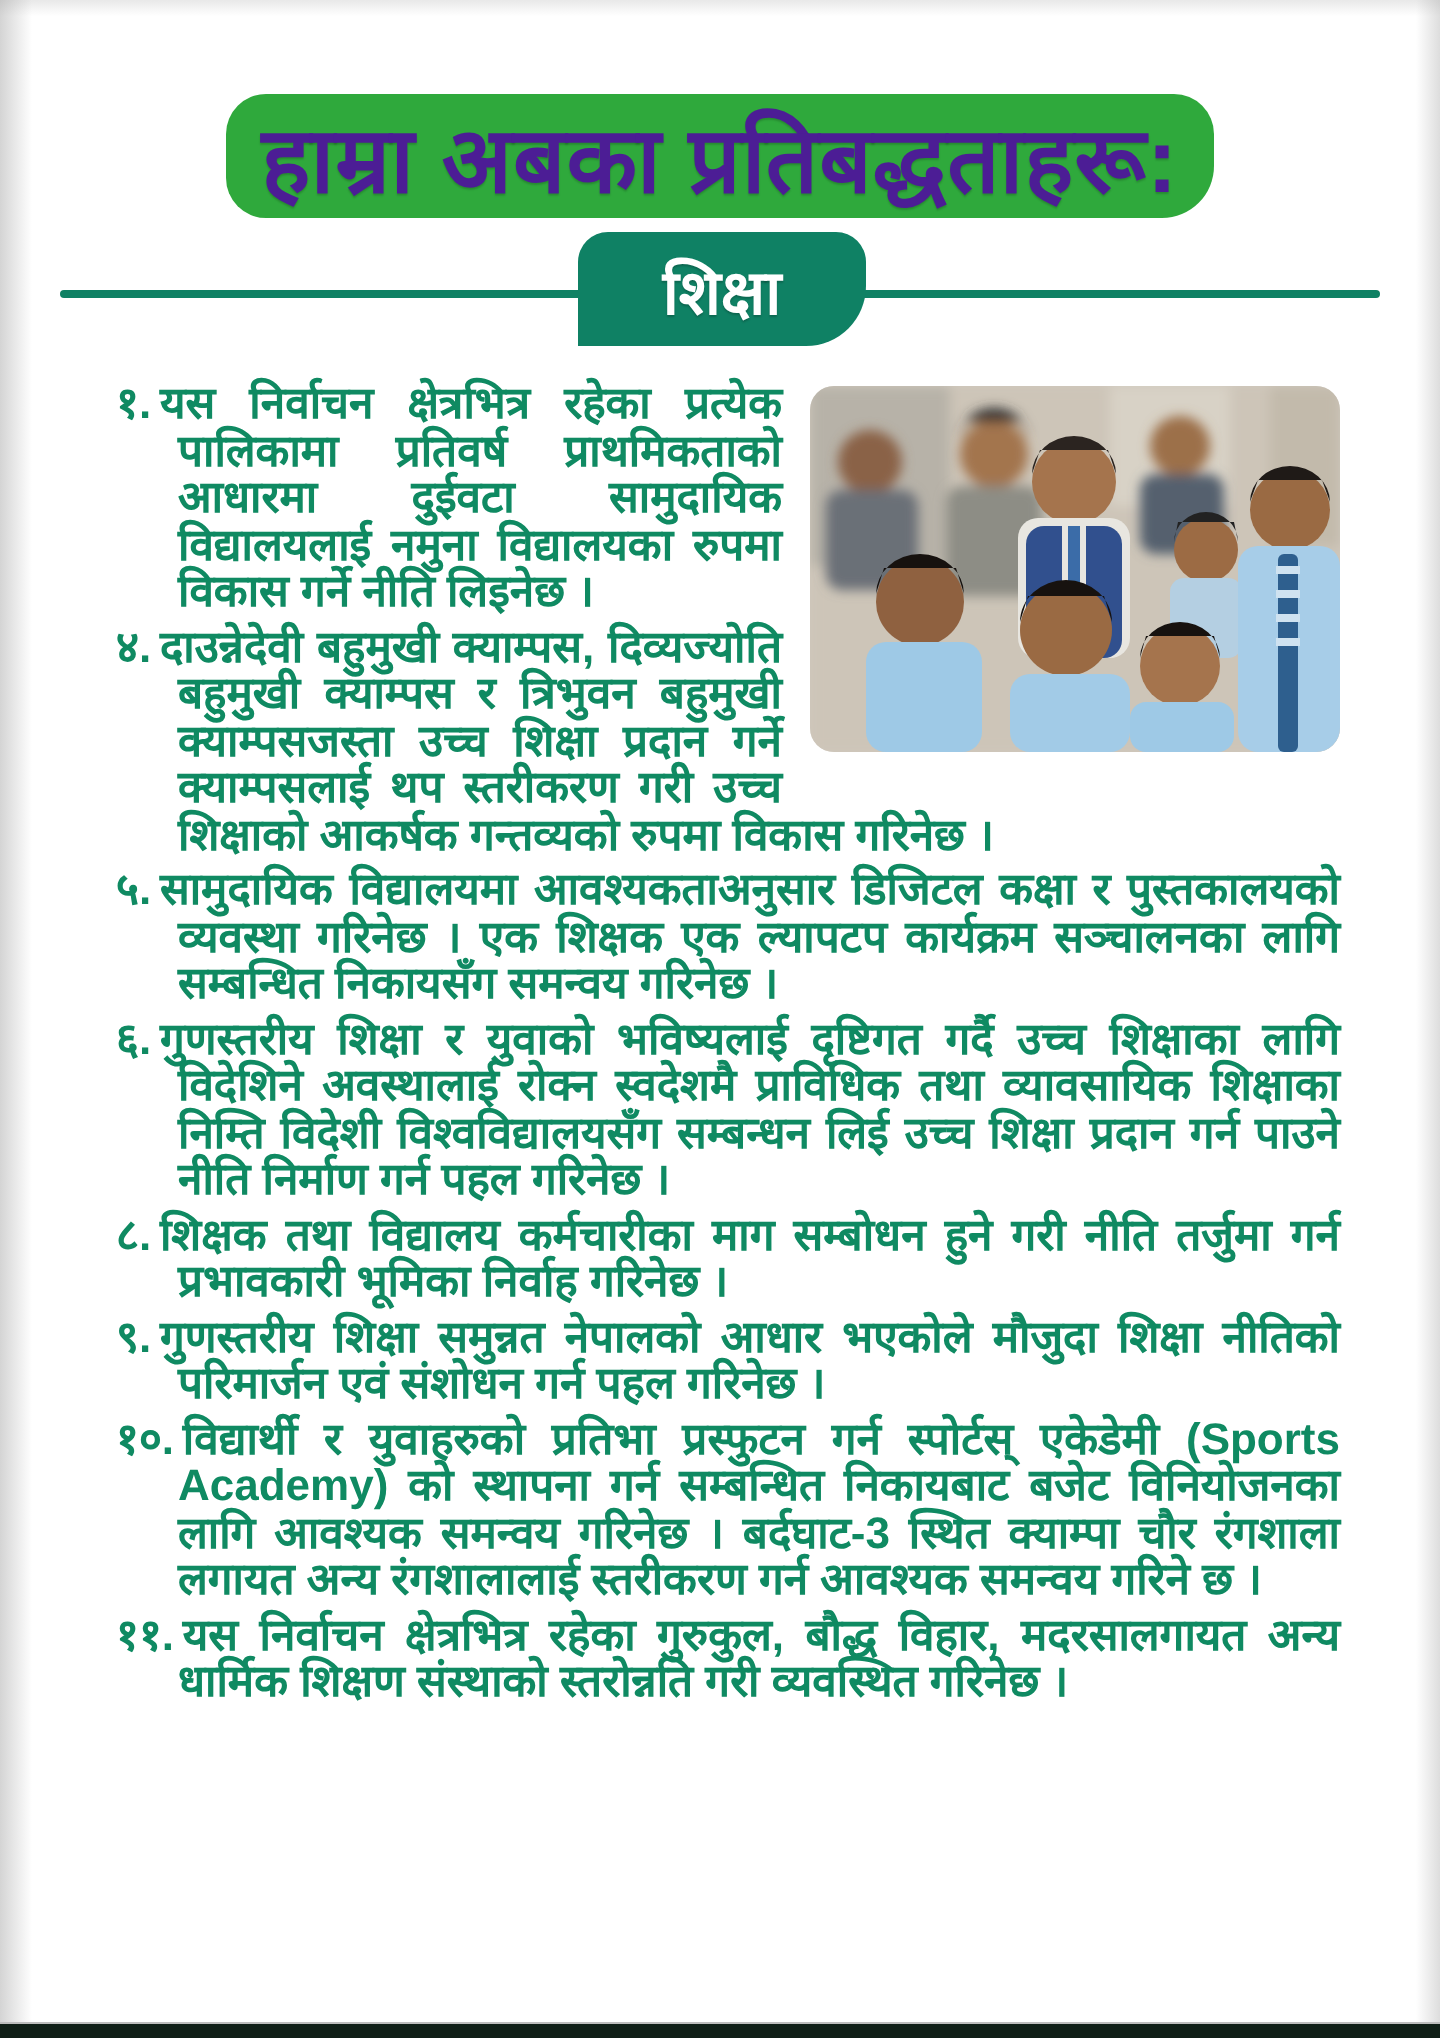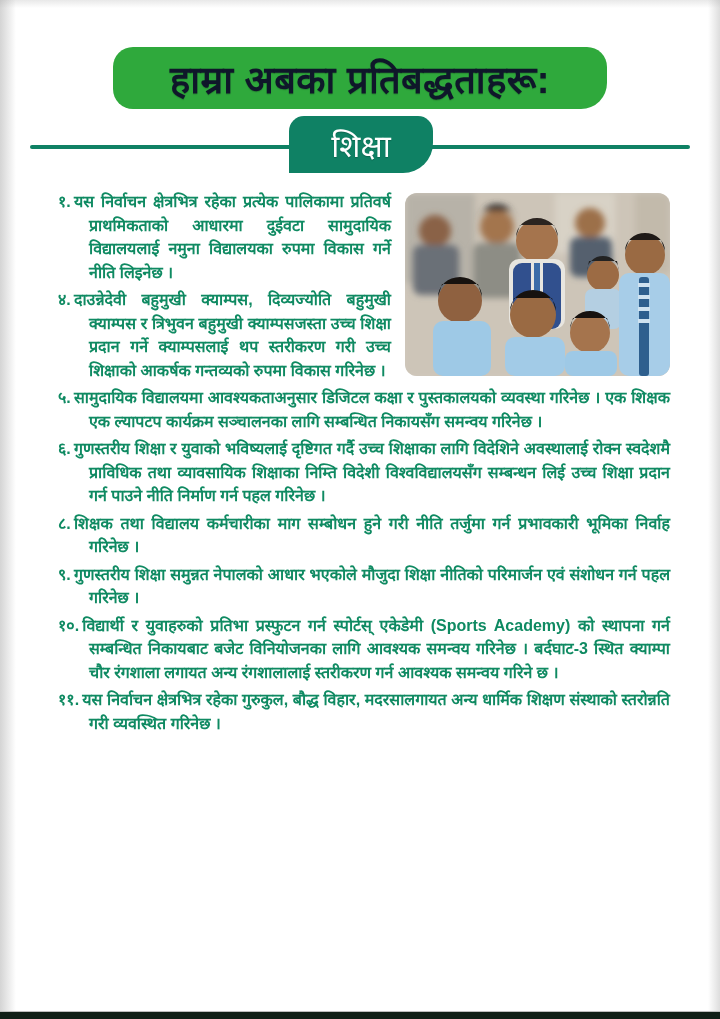--- a/index.html
+++ b/index.html
@@ -25,44 +25,44 @@
   .edge-top{position:absolute;left:0;top:0;width:720px;height:8px;
     background:linear-gradient(to bottom,rgba(190,190,190,.35),rgba(255,255,255,0));pointer-events:none;}
 
   .main-banner{
     position:absolute;left:113px;top:47px;width:494px;height:62px;
     background:var(--banner-green);
     border-radius:20px 20px 26px 20px;
     display:flex;align-items:center;justify-content:center;
   }
   .main-banner .title{
-    color:#0f172a;font-weight:bold;font-size:38px;letter-spacing:.5px;
+    color:#4c1d95;font-weight:bold;font-size:46px;letter-spacing:.5px;
     text-shadow:0 1px 1px rgba(0,0,0,.18);
     white-space:nowrap;
   }
   .divider-line{
     position:absolute;left:30px;top:145px;width:660px;height:4px;
     background:var(--badge-teal);border-radius:2px;
   }
   .section-badge{
     position:absolute;left:289px;top:116px;width:144px;height:57px;
     background:var(--badge-teal);
     border-radius:15px 15px 30px 0;
     display:flex;align-items:center;justify-content:center;
   }
   .section-badge .label{
-    color:#ffffff;font-weight:normal;font-size:31px;
+    color:#ffffff;font-weight:bold;font-size:31px;
     text-shadow:0 1px 1px rgba(0,0,0,.2);
   }
 
   .content{
     position:absolute;left:58px;top:190px;width:612px;
     color:var(--text-green);
     font-weight:bold;
-    font-size:16px;line-height:23.5px;
+    font-size:22px;line-height:23.5px;
   }
   .photo-frame{
     float:right;
     width:265px;height:183px;
     margin:3px 0 10px 14px;
     border-radius:12px;
     overflow:hidden;
     background:#cfc8bd;
   }
   .photo-frame svg{display:block;width:100%;height:100%;}

